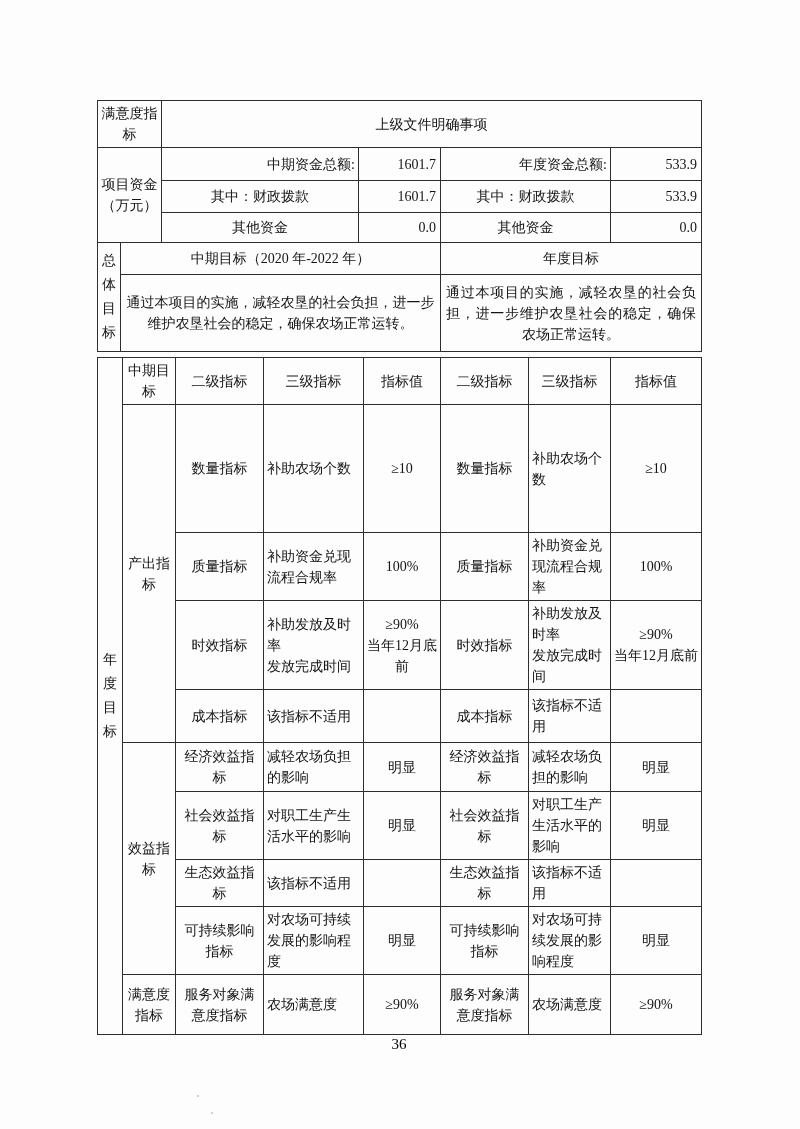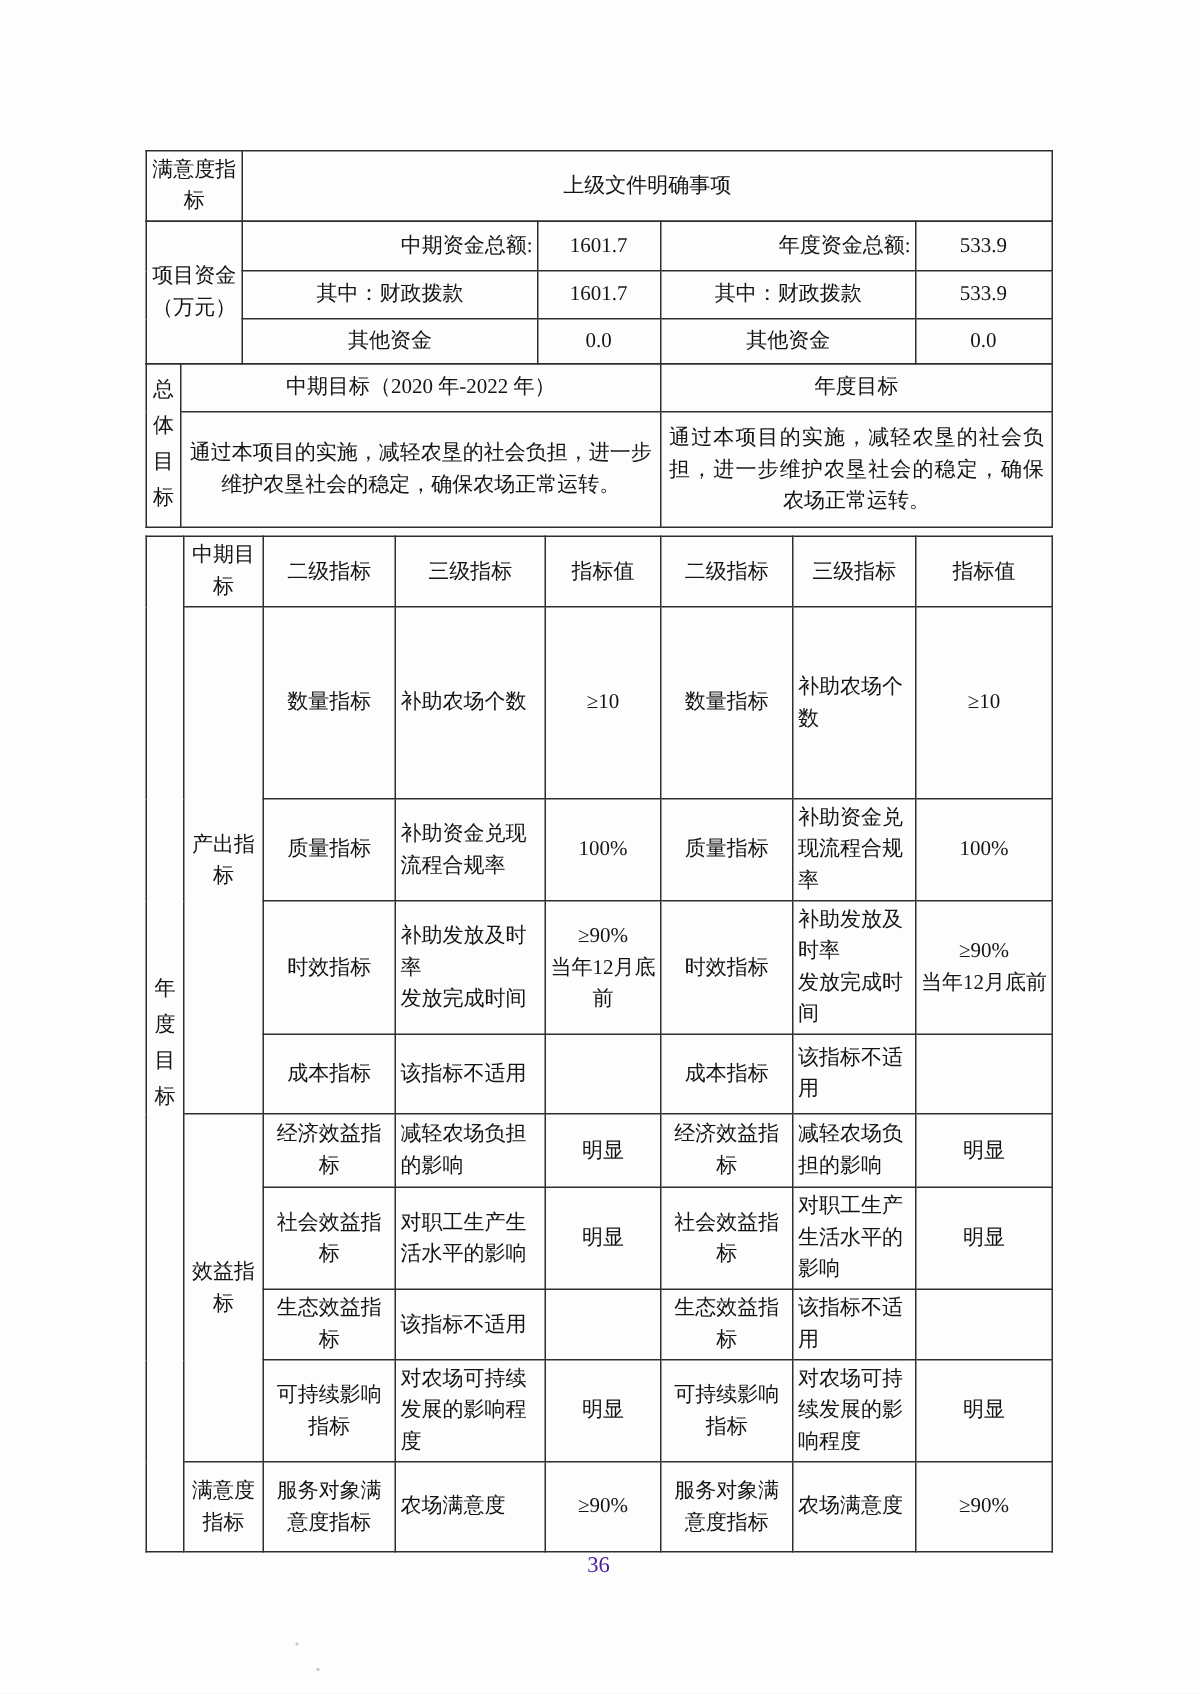--- a/index.html
+++ b/index.html
@@ -14,28 +14,28 @@
     border:1px solid #2e2e2e;
     font-size:14px; line-height:1.5; color:#141414;
     text-align:center; vertical-align:middle;
     padding:2px 3px; overflow:hidden;
     word-break:break-all;
   }
   .tbl-funding, .tbl-goal { margin-top:-1px; }
   .tbl-ind { margin-top:5px; }
   .vert { padding:0; line-height:1.7; font-size:14px; }
   .al   { text-align:right; padding-left:4px; }
-  .num  { padding-right:4px; }
+  .num  { text-align:right; padding-right:4px; }
   .l3   { text-align:left; padding-left:3px; white-space:pre-line; }
   .val  { white-space:pre-line; }
   .goal-mid   { text-align:center; padding:2px 4px; }
   .goal-ann   { text-align:justify; text-align-last:center; padding:2px 5px; }
   .pageno {
     position:absolute; left:97px; top:1036px; width:604px;
-    text-align:center; font-size:15px; color:#4c1d95;
+    text-align:center; font-size:15px; color:#000000;
   }
   .speck { position:absolute; width:2px; height:2px; background:#c2c2c2; border-radius:50%; }
   .speck.s1 { left:197px; top:1095px; }
   .speck.s2 { left:211px; top:1112px; }
 </style>
 </head>
 <body>
 
 <div class="page">
   <div class="sheet">

